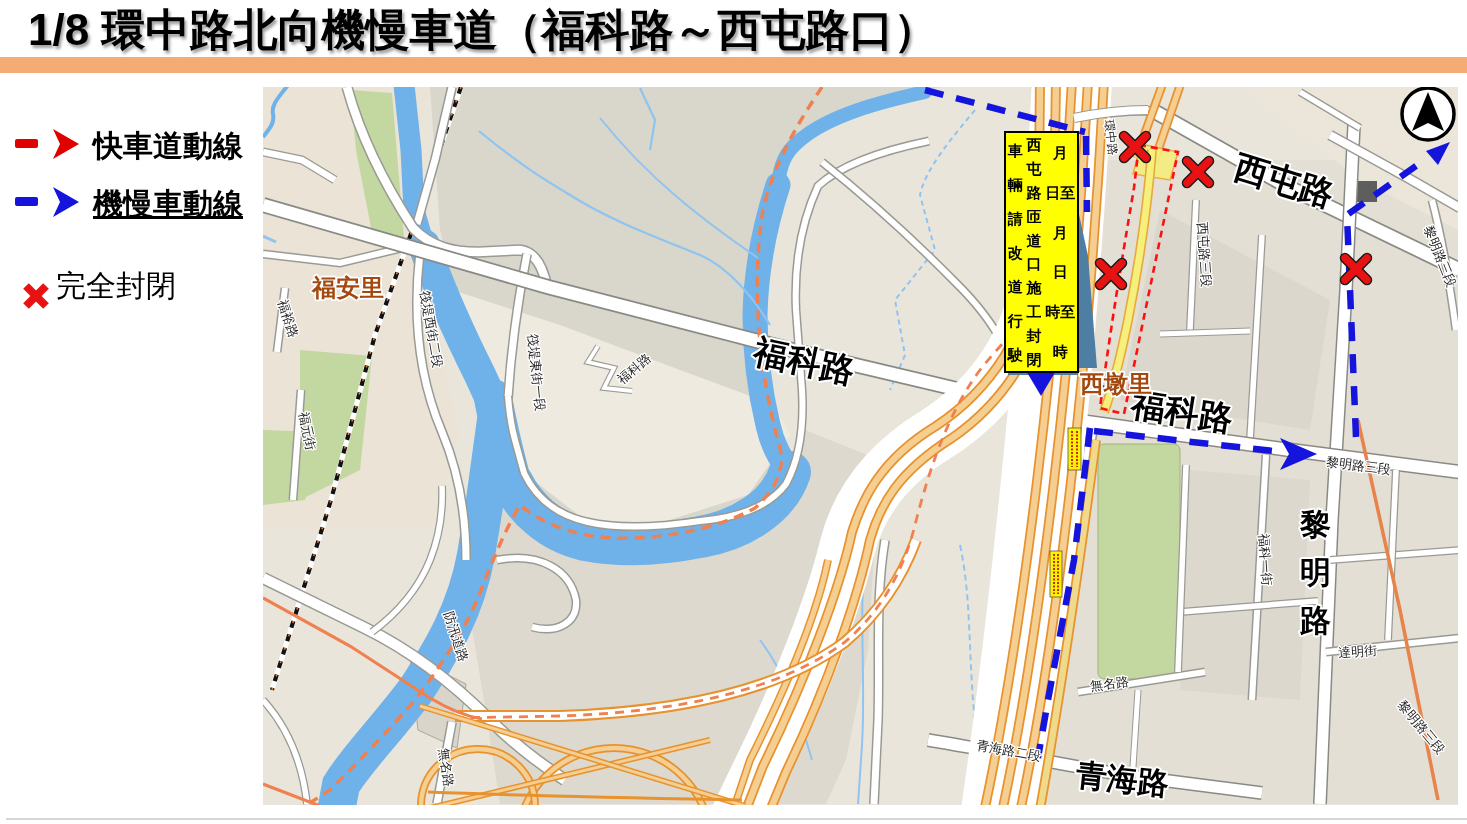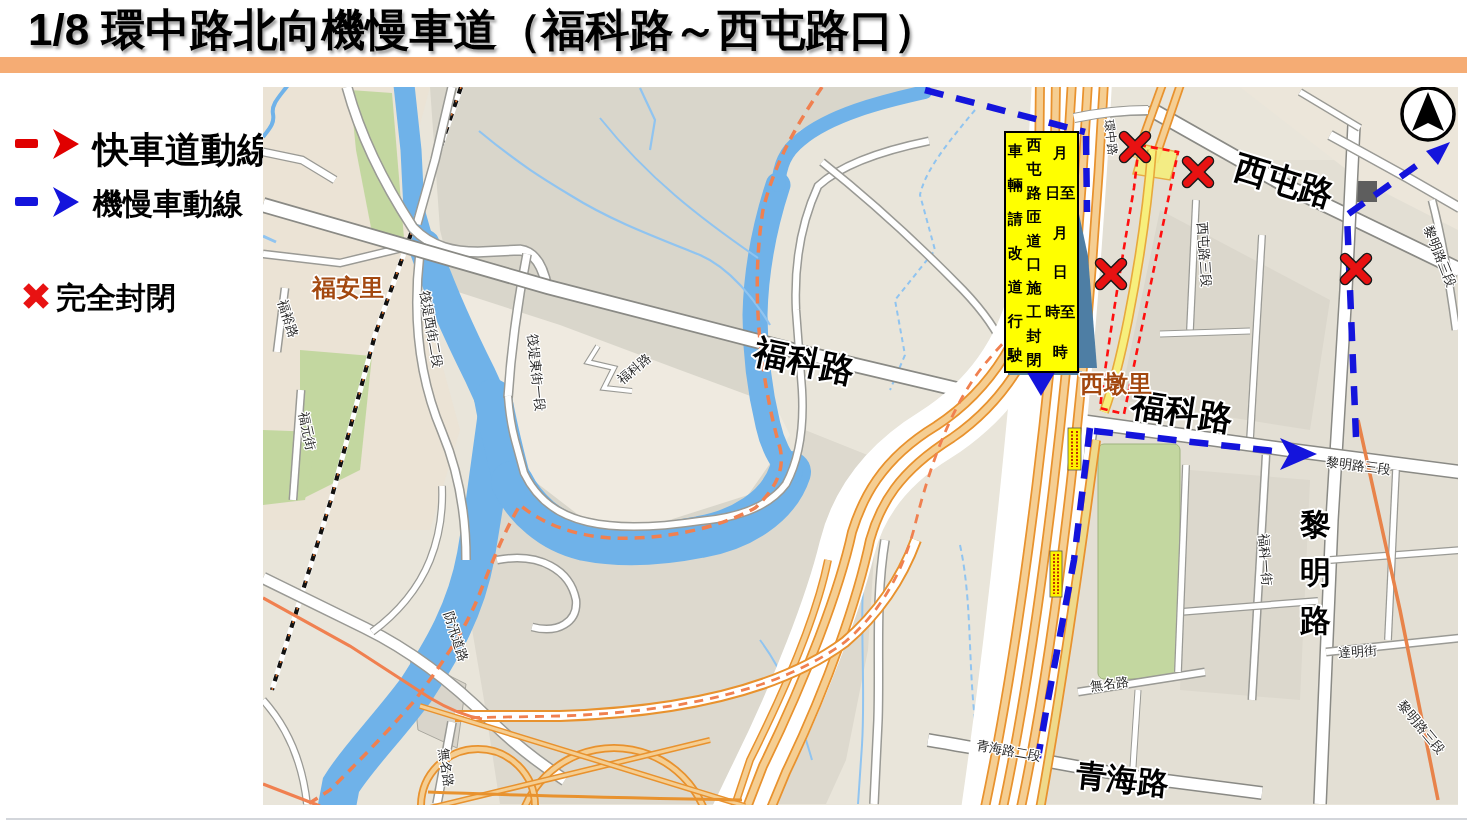--- a/index.html
+++ b/index.html
@@ -11,35 +11,35 @@
 <body>
 
 <div class="abs" style="left:28px;top:1px;font-size:44px;font-weight:bold;color:#000;white-space:nowrap;text-shadow:2px 3px 3px rgba(130,130,130,0.75);">1/8 環中路北向機慢車道（福科路～西屯路口）</div>
 
 <div class="abs" style="left:0;top:57px;width:1467px;height:16px;background:#F5AC74;"></div>
 
 <div class="abs" style="left:15px;top:139px;width:23px;height:9px;background:#E00000;border-radius:2px;"></div>
 <svg class="abs" style="left:52px;top:128px;" width="28" height="32" viewBox="0 0 28 32">
     <polygon points="1,1 27,16 1,31 8,16" fill="#E00000"></polygon>
   </svg>
-<div class="abs" style="left:93px;top:126px;font-size:36px;font-weight:bold;color:#000;">快車道動線</div>
+<div class="abs" style="left:93px;top:126px;font-size:30px;font-weight:bold;color:#000;">快車道動線</div>
 
 <div class="abs" style="left:15px;top:197px;width:23px;height:9px;background:#1414DC;border-radius:2px;"></div>
 <svg class="abs" style="left:52px;top:186px;" width="28" height="32" viewBox="0 0 28 32">
     <polygon points="1,1 27,16 1,31 8,16" fill="#1414DC"></polygon>
   </svg>
-<div class="abs" style="left:93px;top:184px;font-size:30px;font-weight:bold;color:#000;">機慢車動線</div>
+<div class="abs" style="left:93px;top:184px;font-size:30px;font-weight:bold;color:#000;text-decoration:underline;">機慢車動線</div>
 
 <svg class="abs" style="left:23px;top:283px;" width="26" height="26" viewBox="0 0 26 26">
     <g stroke="#E81212" stroke-width="8">
       <line x1="3" y1="3" x2="23" y2="23"></line>
       <line x1="23" y1="3" x2="3" y2="23"></line>
     </g>
   </svg>
-<div class="abs" style="left:56px;top:278px;font-size:30px;font-weight:bold;color:#000;">完全封閉</div>
+<div class="abs" style="left:56px;top:266px;font-size:30px;font-weight:normal;color:#000;">完全封閉</div>
 
 <svg class="abs" style="left:263px;top:87px;" width="1195" height="718" viewBox="263 87 1195 718">
 
 <rect x="263" y="87" width="1195" height="718" fill="#E9E5DA"></rect>
 
 <polygon points="263,87 430,87 400,200 430,320 460,430 430,530 263,530" fill="#EBE3D5"></polygon>
 
 <polygon points="430,87 940,87 800,130 765,185 755,260 757,330 768,420 788,470 700,535 585,538 512,480 478,380 440,230" fill="#D9D6CB"></polygon>
 
 <polygon points="480,450 512,500 585,555 700,552 790,490 805,430 880,460 868,650 846,760 826,804 500,804 484,700 462,570" fill="#DDD9CE"></polygon>

